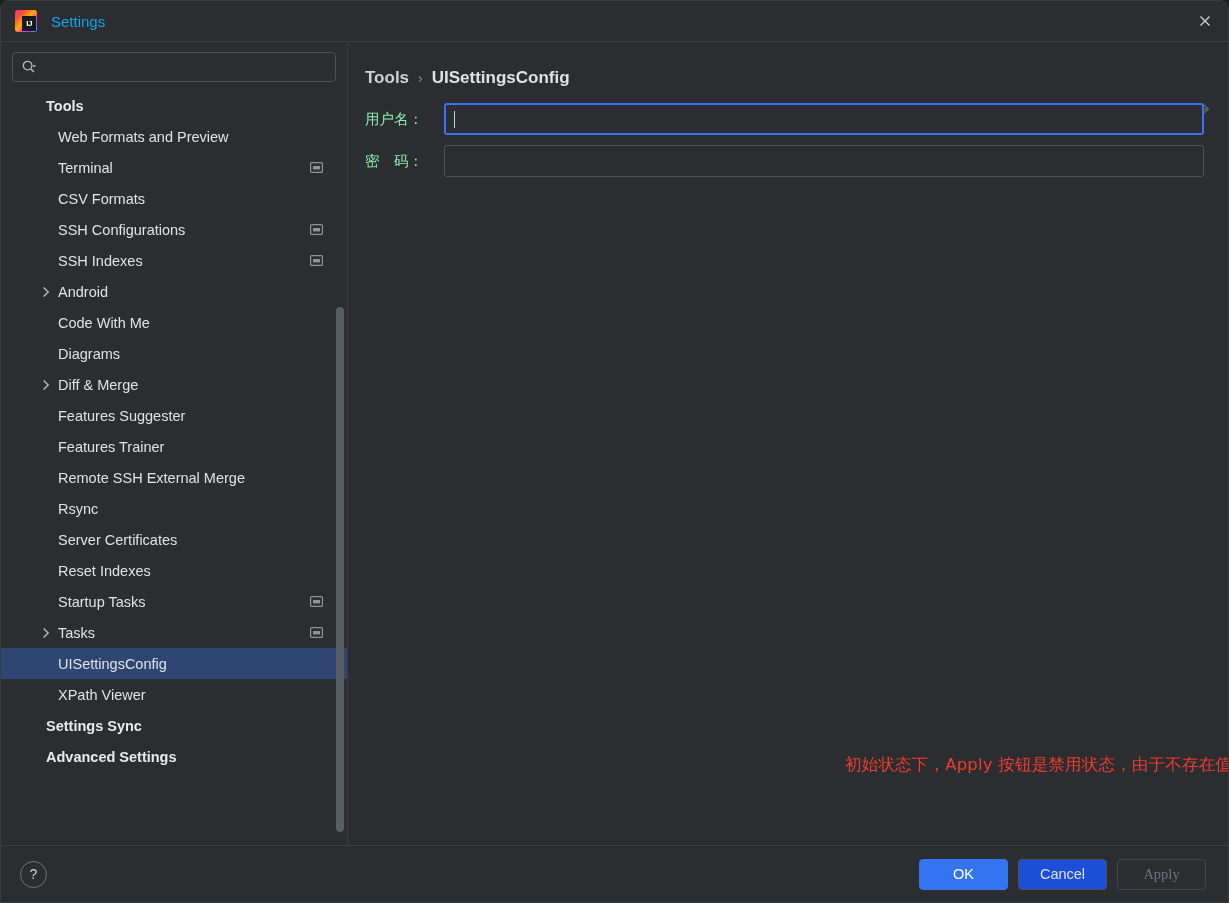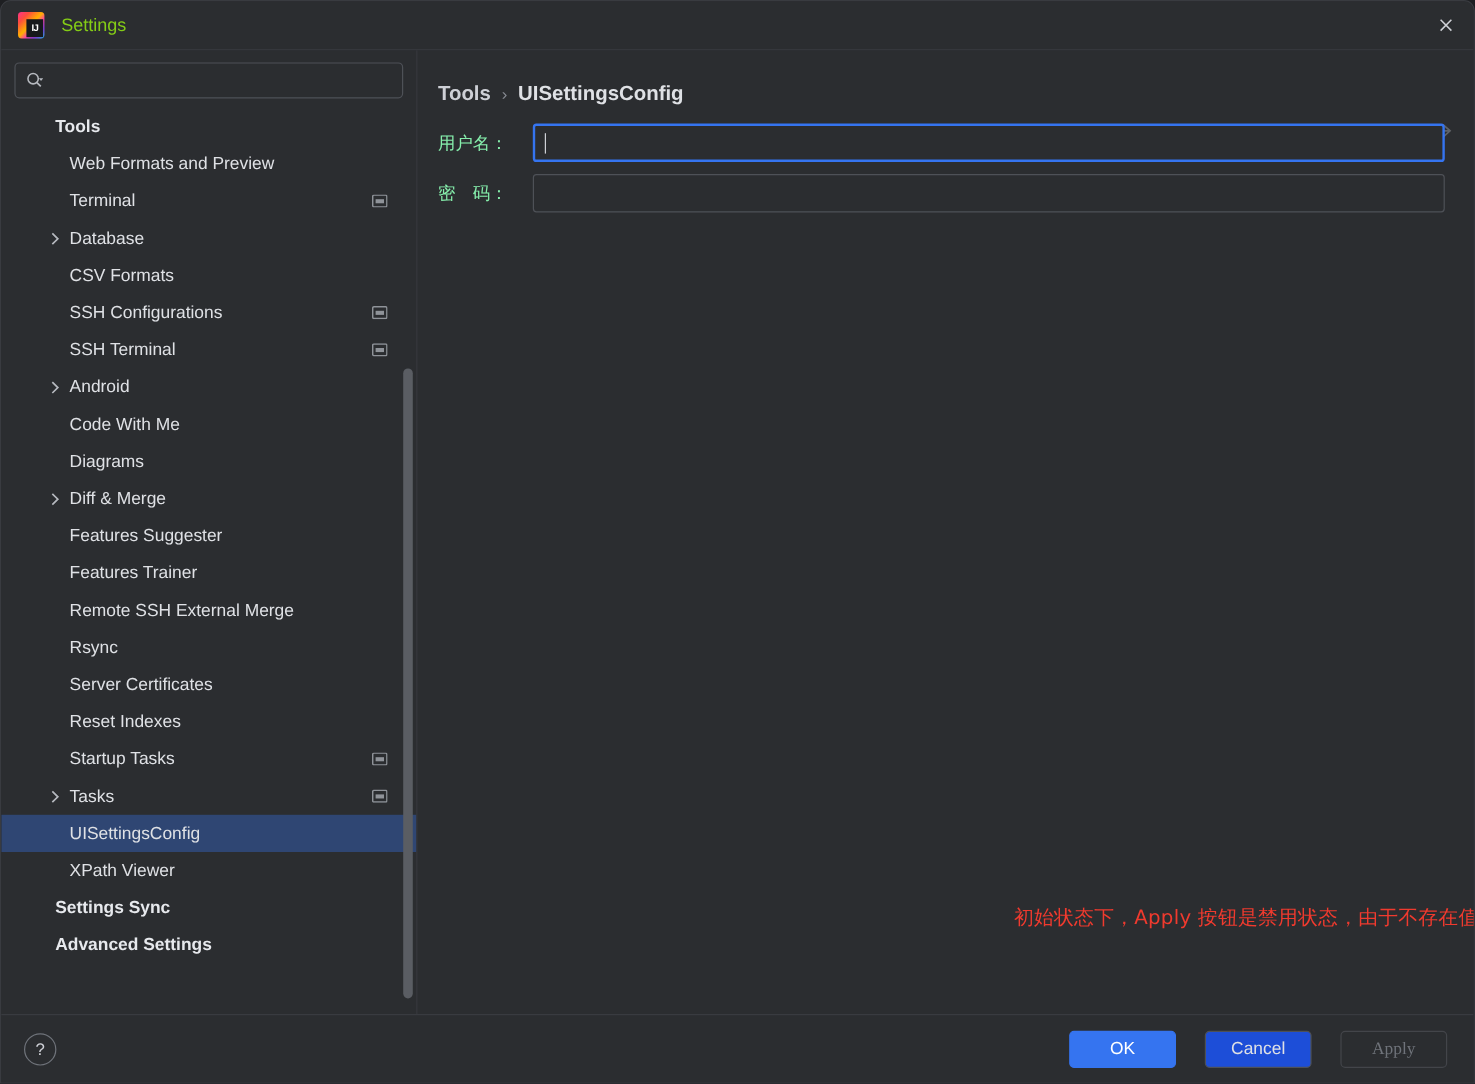--- a/index.html
+++ b/index.html
@@ -34,21 +34,21 @@
   .ij-logo::after {
     content: "IJ";
     position: absolute; right: 1px; bottom: 1px;
     width: 14px; height: 15px;
     background: #17191c; color: #ffffff;
     font-size: 8px; font-weight: bold; line-height: 15px; text-align: center;
     letter-spacing: -0.5px;
   }
   .title-text {
     margin-left: 14px;
-    font-size: 15px; color: #84cc16;
+    font-size: 15px; color: #0ea5e9;
   }
   .close-btn {
     position: absolute; right: 0; top: 0;
     width: 46px; height: 40px;
     display: flex; align-items: center; justify-content: center;
     cursor: pointer;
   }
   .close-btn svg { stroke: #ced0d6; }
 
   
@@ -180,21 +180,21 @@
     padding: 0 22px 0 19px;
     position: relative;
   }
   .help-btn {
     width: 27px; height: 27px; border-radius: 50%;
     border: 1px solid #6f737a;
     color: #ced0d6; font-size: 14px;
     display: flex; align-items: center; justify-content: center;
     cursor: pointer;
   }
-  .btn-group { margin-left: auto; display: flex; align-items: center; gap: 24px; }
+  .btn-group { margin-left: auto; display: flex; align-items: center; gap: 10px; }
   .btn {
     height: 31px; min-width: 89px;
     border-radius: 4px;
     font-size: 14.5px;
     display: flex; align-items: center; justify-content: center;
     cursor: pointer;
     padding: 0 14px;
   }
   .btn.primary { background: #3574f0; color: #ffffff; border: 1px solid #3574f0; }
   .btn.secondary { background: #1d4ed8; color: #dfe1e5; border: 1px solid #4e5157; }
@@ -256,28 +256,20 @@
             </span>
             <span class="tree-label">Terminal</span>
             <span class="scope-icon">
               <svg width="13" height="11" viewBox="0 0 13 11">
                 <rect x="0.6" y="0.6" width="11.8" height="9.8" rx="1" stroke="#8f9399" stroke-width="1.2" fill="none"></rect>
                 <rect x="3" y="4" width="7" height="3.4" fill="#8f9399"></rect>
               </svg>
             </span>
           </div>
           <div class="tree-item">
-            <span class="chevron">
-              <svg width="8" height="12" viewBox="0 0 8 12">
-                <path d="M1.6 1.5 L6.2 6 L1.6 10.5" stroke="#b6b9bf" stroke-width="1.4" fill="none"></path>
-              </svg>
-            </span>
-            <span class="tree-label">Database</span>
-          </div>
-          <div class="tree-item">
             <span class="chevron empty">
               <svg width="8" height="12" viewBox="0 0 8 12">
                 <path d="M1.6 1.5 L6.2 6 L1.6 10.5" stroke="#b6b9bf" stroke-width="1.4" fill="none"></path>
               </svg>
             </span>
             <span class="tree-label">CSV Formats</span>
           </div>
           <div class="tree-item">
             <span class="chevron empty">
               <svg width="8" height="12" viewBox="0 0 8 12">
@@ -291,21 +283,21 @@
                 <rect x="3" y="4" width="7" height="3.4" fill="#8f9399"></rect>
               </svg>
             </span>
           </div>
           <div class="tree-item">
             <span class="chevron empty">
               <svg width="8" height="12" viewBox="0 0 8 12">
                 <path d="M1.6 1.5 L6.2 6 L1.6 10.5" stroke="#b6b9bf" stroke-width="1.4" fill="none"></path>
               </svg>
             </span>
-            <span class="tree-label">SSH Terminal</span>
+            <span class="tree-label">SSH Indexes</span>
             <span class="scope-icon">
               <svg width="13" height="11" viewBox="0 0 13 11">
                 <rect x="0.6" y="0.6" width="11.8" height="9.8" rx="1" stroke="#8f9399" stroke-width="1.2" fill="none"></rect>
                 <rect x="3" y="4" width="7" height="3.4" fill="#8f9399"></rect>
               </svg>
             </span>
           </div>
           <div class="tree-item">
             <span class="chevron">
               <svg width="8" height="12" viewBox="0 0 8 12">

